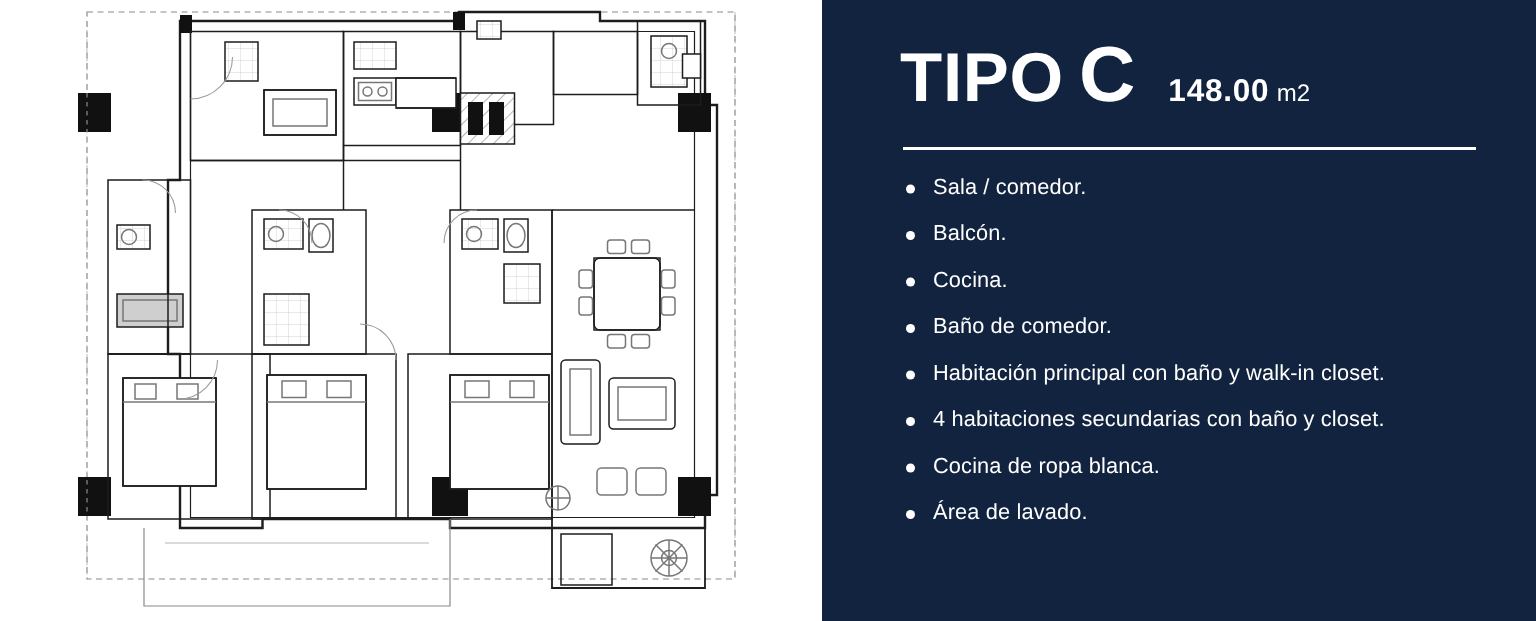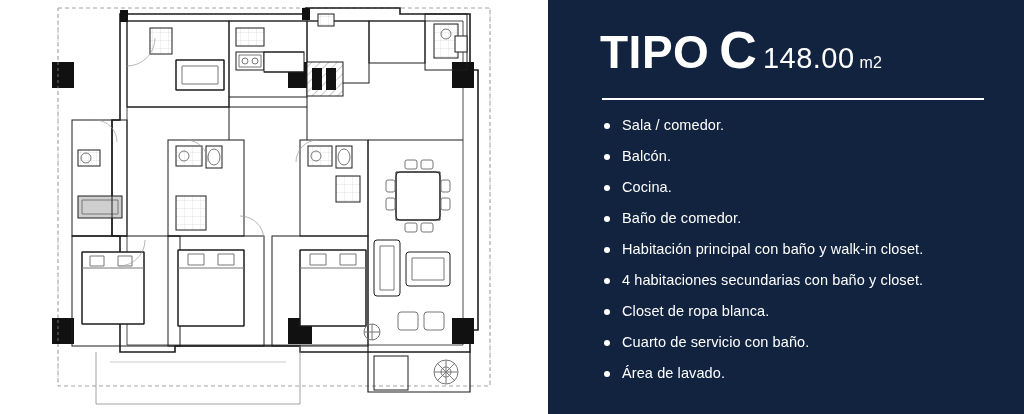--- a/index.html
+++ b/index.html
@@ -57,24 +57,24 @@
     letter-spacing: 0.5px;
     line-height: 1;
   }
   .title-letter {
     font-size: 52px;
     font-weight: bold;
     line-height: 1;
     margin-left: 10px;
   }
   .title-area {
-    font-size: 29px;
-    font-weight: 400;
-    line-height: 1;
-    margin-left: 6px;
+    font-size: 21px;
+    font-weight: 700;
+    line-height: 1;
+    margin-left: 22px;
     letter-spacing: 0.5px;
   }
   .title-unit {
     font-size: 16px;
     font-weight: 300;
     line-height: 1;
     margin-left: 5px;
     text-align: right;
   }
   .divider {
@@ -278,19 +278,18 @@
 
     <div class="divider"></div>
 
     <ul class="features">
       <li>Sala / comedor.</li>
       <li>Balcón.</li>
       <li>Cocina.</li>
       <li>Baño de comedor.</li>
       <li>Habitación principal con baño y walk-in closet.</li>
       <li>4 habitaciones secundarias con baño y closet.</li>
-      <li>Closet de ropa blanca.</li>
-      <li>Cuarto de servicio con baño.</li>
+      <li>Cocina de ropa blanca.</li>
       <li>Área de lavado.</li>
     </ul>
 
   </div>
 </div>
 
 </body></html>

